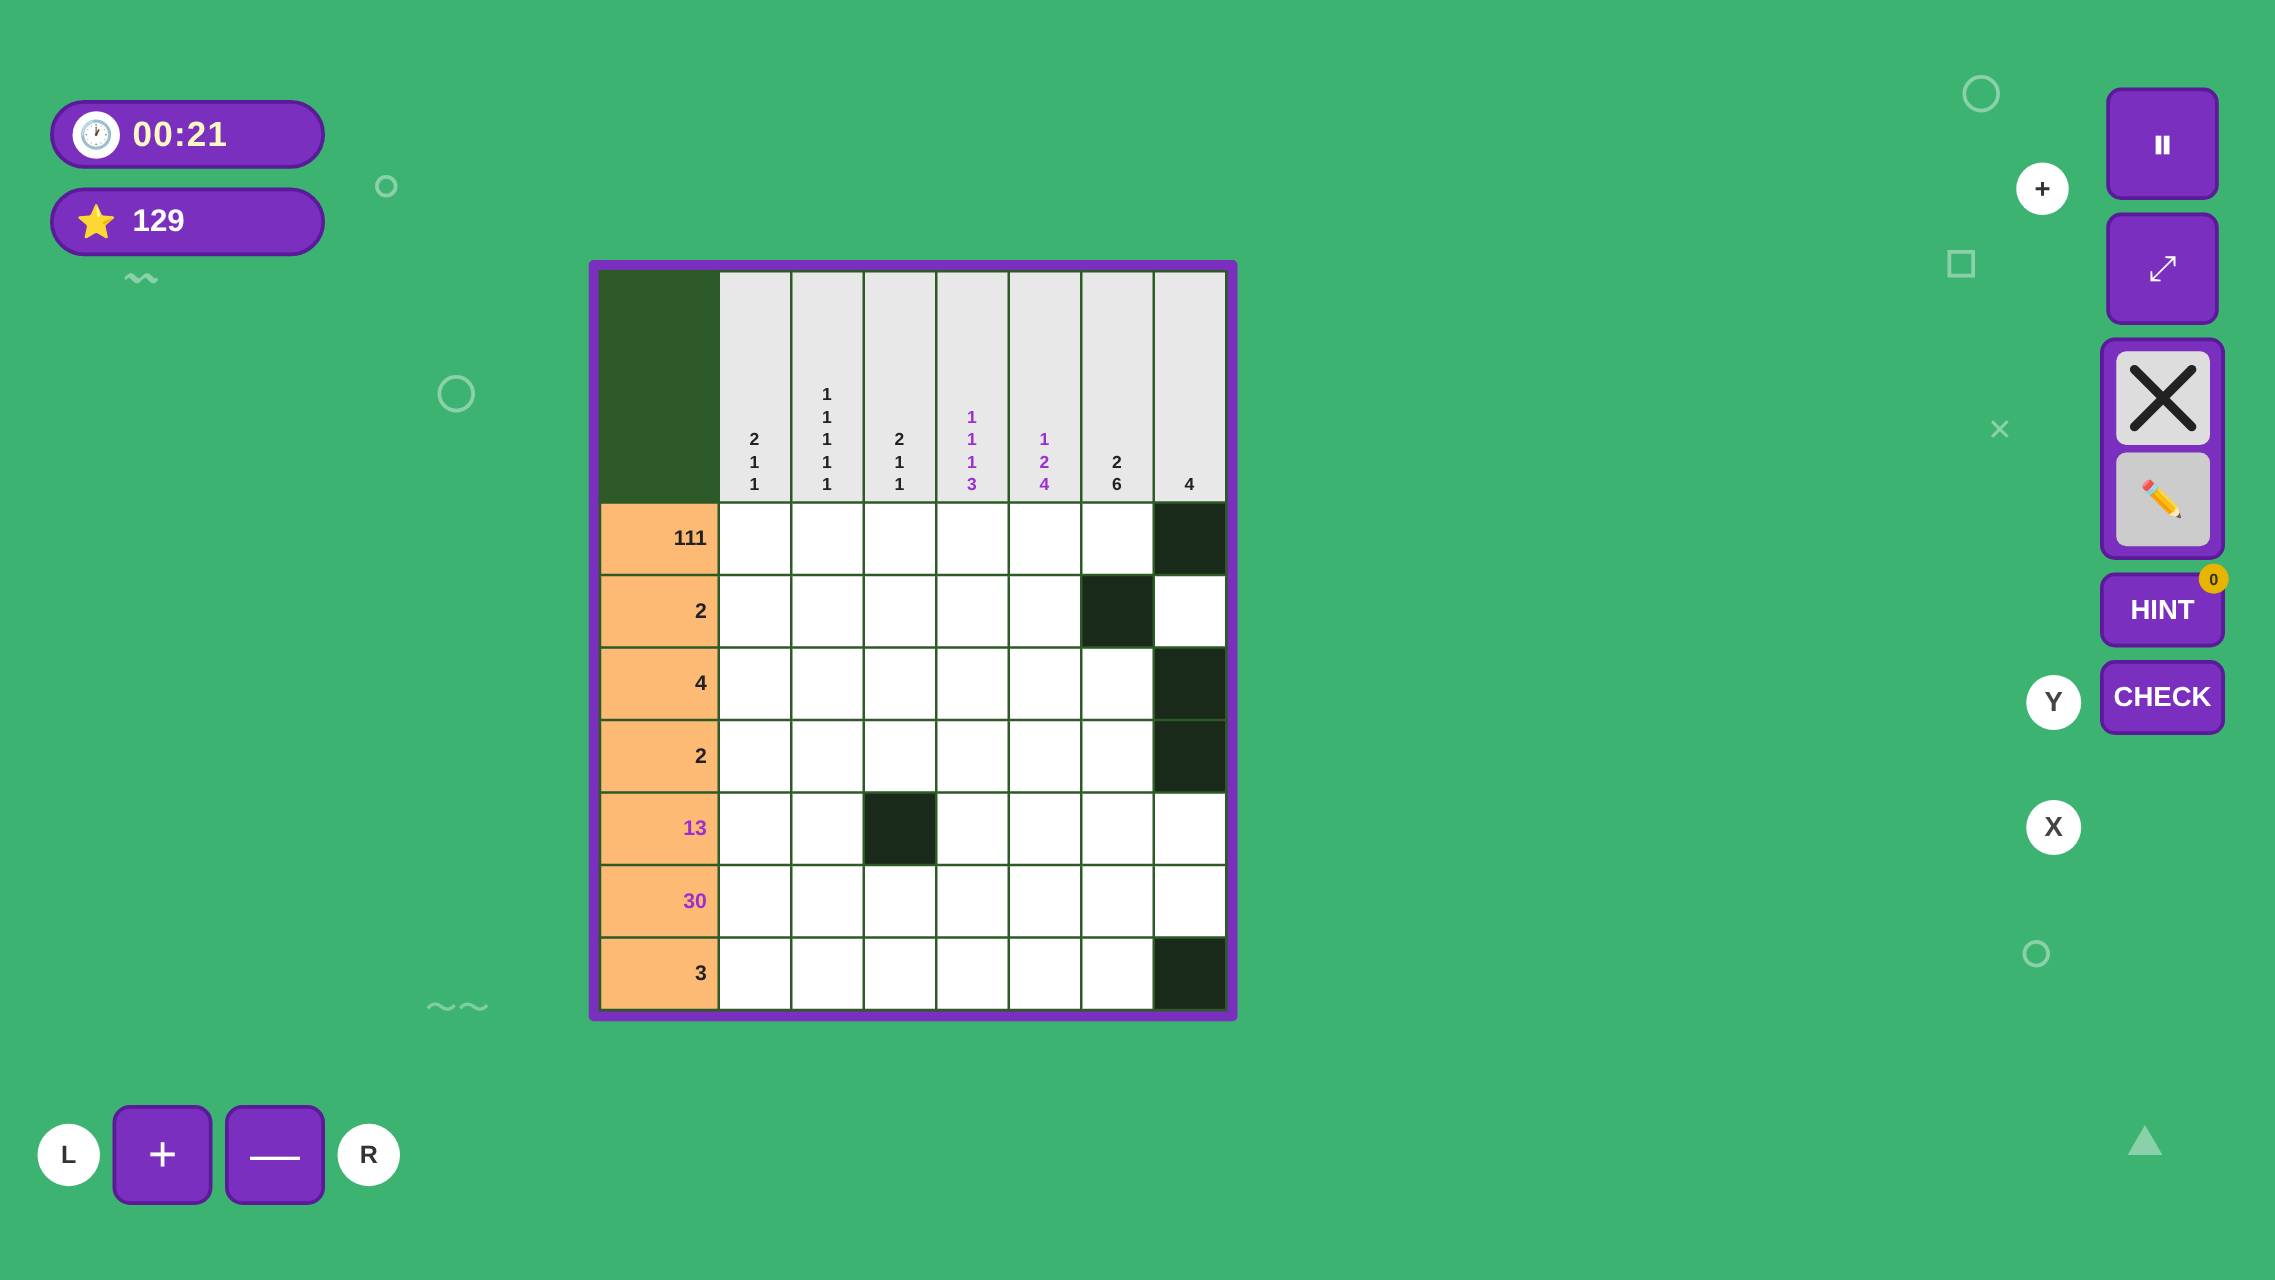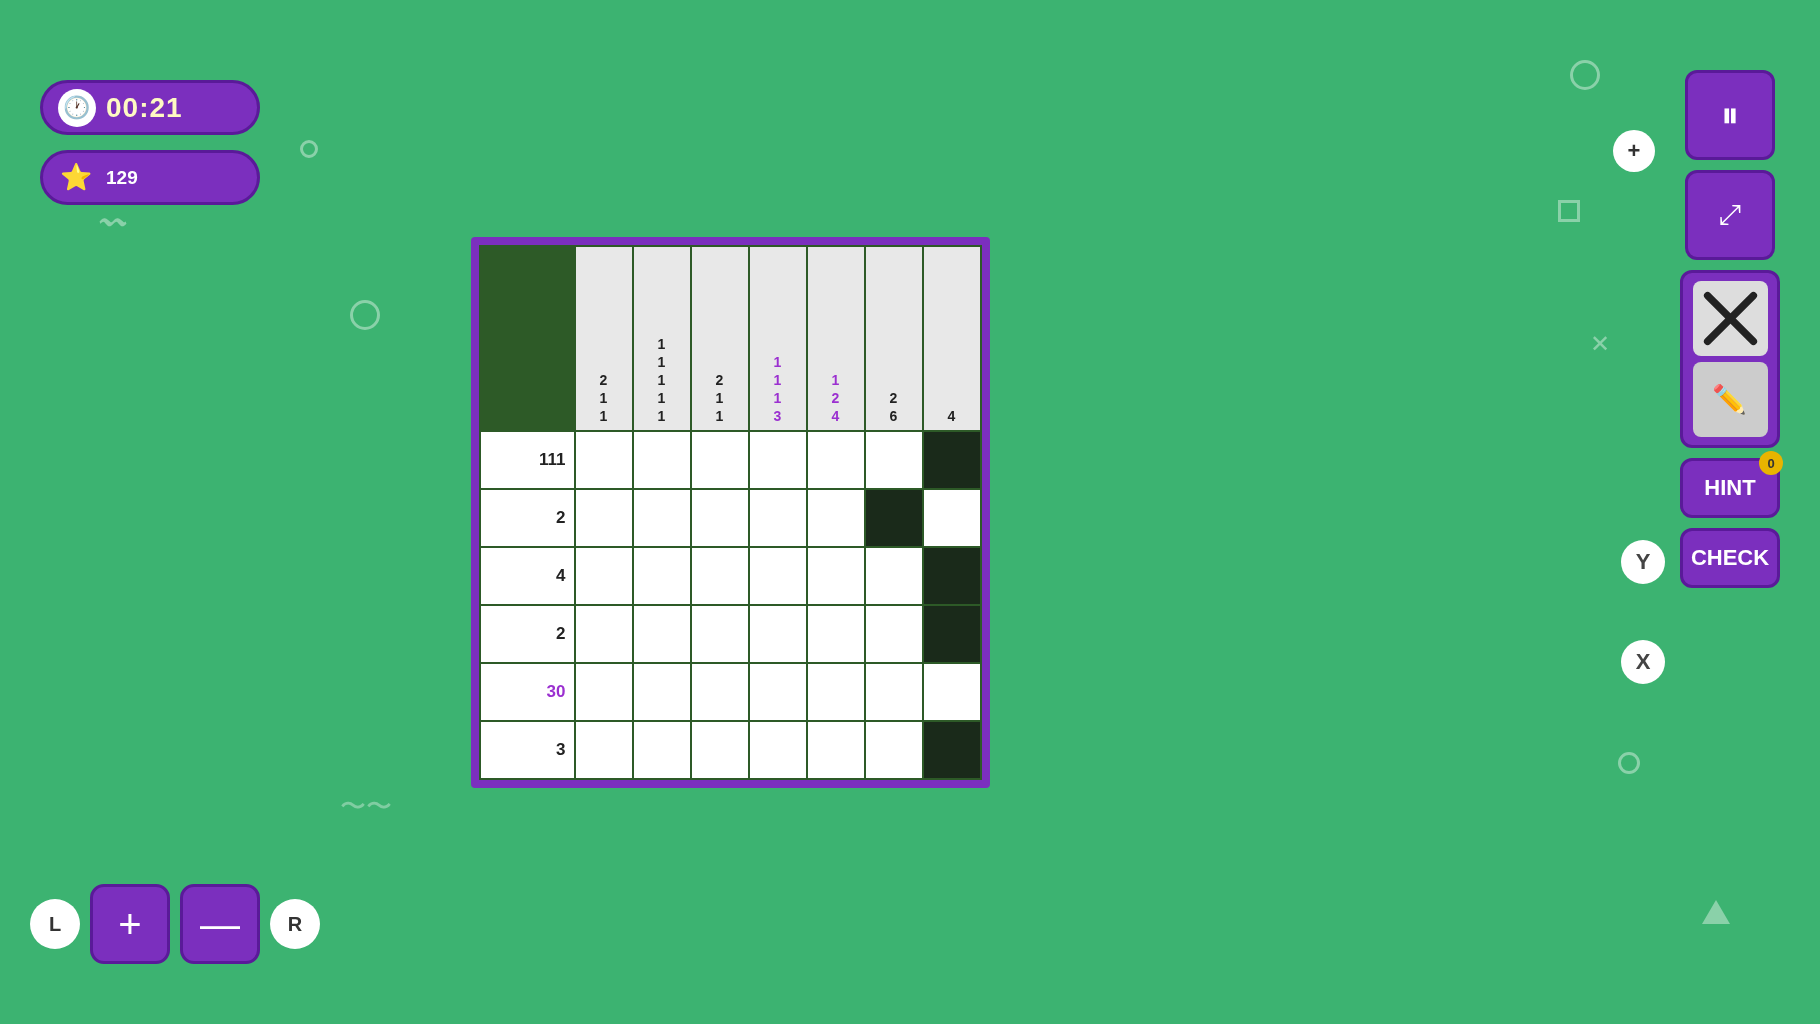--- a/index.html
+++ b/index.html
@@ -73,21 +73,21 @@
       width: 38px;
       height: 38px;
       display: flex;
       align-items: center;
       justify-content: center;
       font-size: 26px;
     }
 
     .score-text {
       color: white;
-      font-size: 19px;
+      font-size: 25px;
       font-weight: bold;
     }
 
     
     .board-container {
       position: absolute;
       top: 0;
       left: 390px;
       width: 680px;
       height: 1024px;
@@ -148,21 +148,21 @@
       height: 58px;
       border: 2px solid #2d5a27;
       background: white;
     }
 
     .grid-row td.black-cell {
       background: #1a2a1a;
     }
 
     .grid-row td.row-label {
-      background: #ffffff;
+      background: #fdba74;
       text-align: right;
       padding-right: 8px;
       font-size: 17px;
       font-weight: bold;
       color: #222;
       min-width: 90px;
       border: 2px solid #2d5a27;
     }
 
     .grid-row td.row-label.purple {
@@ -524,20 +524,30 @@
             <td class="row-label">2</td>
             <td></td>
             <td></td>
             <td></td>
             <td></td>
             <td></td>
             <td></td>
             <td class="black-cell"></td>
           </tr>
           <tr class="grid-row">
+            <td class="row-label purple">13</td>
+            <td></td>
+            <td></td>
+            <td class="black-cell"></td>
+            <td></td>
+            <td></td>
+            <td></td>
+            <td></td>
+          </tr>
+          <tr class="grid-row">
             <td class="row-label purple">30</td>
             <td></td>
             <td></td>
             <td></td>
             <td></td>
             <td></td>
             <td></td>
             <td></td>
           </tr>
           <tr class="grid-row">

